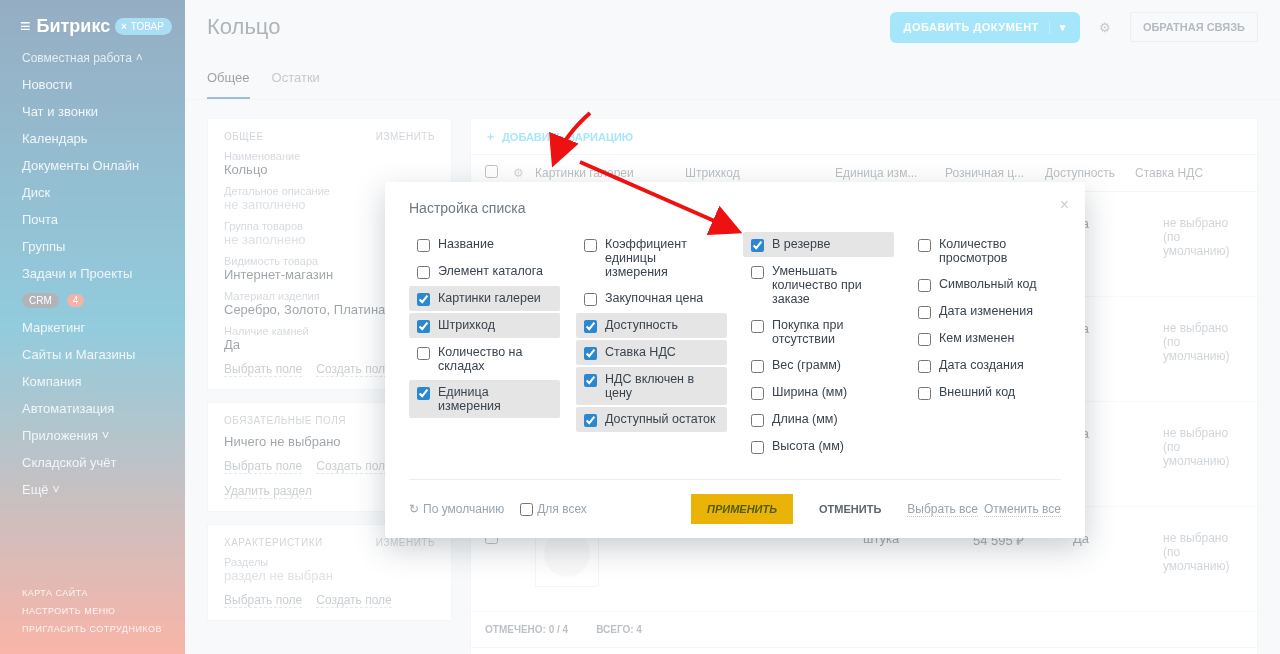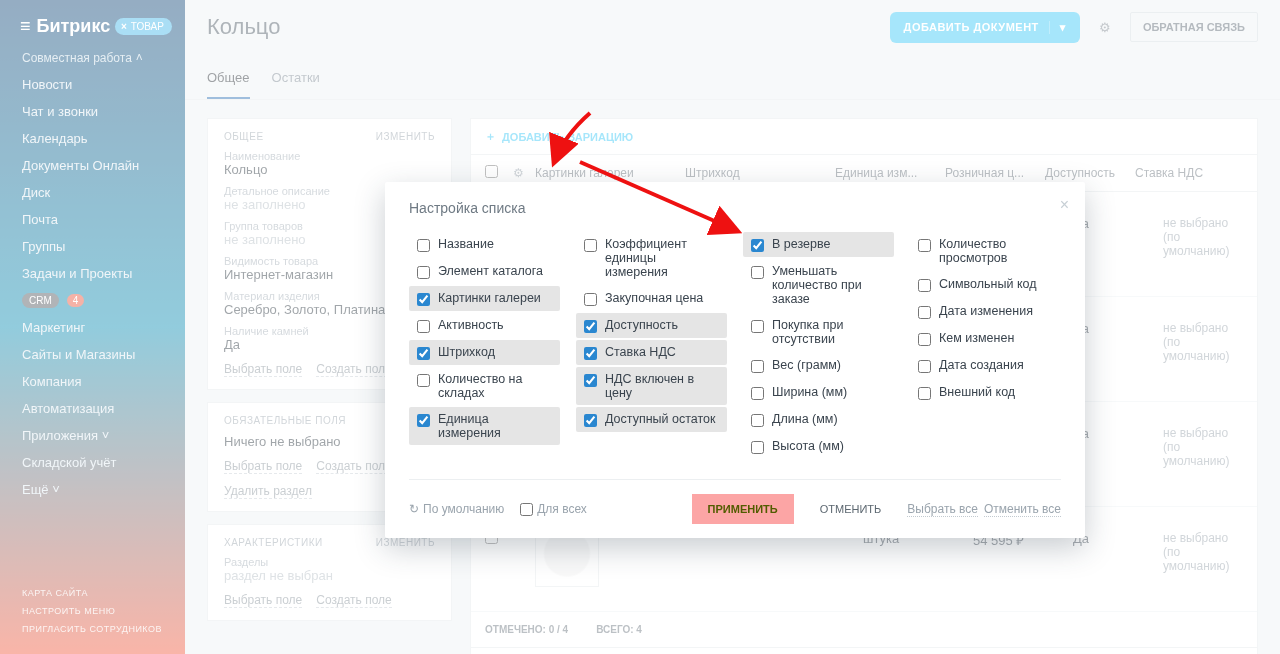--- a/index.html
+++ b/index.html
@@ -73,22 +73,22 @@
 .modal-close { position:absolute; top:14px; right:16px; color:#c7cfd5; font-size:16px; cursor:pointer;}
 .cols { display:flex; gap: 16px; margin-bottom: 18px;}
 .col-opt { flex:1; min-width:0;}
 .opt { display:flex; align-items:flex-start; gap:8px; padding: 5px 10px 5px 8px; border-radius:2px; margin-bottom: 2px; font-size:12.5px; color:#3a444e;}
 .opt input[type=checkbox]{ margin-top:2px; accent-color:#2a87d0;}
 .opt.checked { background:#e5e5e5; }
 .modal-ft { display:flex; align-items:center; gap:16px; padding: 14px 0; border-top: 1px solid #eceff1; font-size:12px;}
 .modal-ft .reset { color:#9aa4ad; display:flex; align-items:center; gap:4px; cursor:pointer;}
 .modal-ft .for-all { color:#9aa4ad; display:flex; align-items:center; gap:4px;}
 .modal-ft .spacer{flex:1;}
-.btn-apply { background:#fca5a5; color:#525c00; font-size:11px; font-weight:700; padding: 9px 16px; text-transform:uppercase; border:none; cursor:pointer;}
-.btn-cancel { background:none; border:none; font-size:11px; font-weight:400; text-transform:uppercase; color:#5c6770; padding: 9px 10px; cursor:pointer;}
+.btn-apply { background:#eab308; color:#525c00; font-size:11px; font-weight:700; padding: 9px 16px; text-transform:uppercase; border:none; cursor:pointer;font-style:italic;}
+.btn-cancel { background:none; border:none; font-size:11px; font-weight:700; text-transform:uppercase; color:#5c6770; padding: 9px 10px; cursor:pointer;}
 .ft-links { color:#9aa4ad; font-size:12px; display:flex; gap:6px;}
 .ft-links span { border-bottom:1px dotted #c2cad0; cursor:pointer;}
 
 
 .arrow { position:absolute; z-index:120; pointer-events:none; }
 </style>
 </head>
 <body>
 
 <div class="sidebar">
@@ -293,24 +293,20 @@
           <span>Название</span>
         </label>
         <label class="opt">
           <input type="checkbox" style="">
           <span>Элемент каталога</span>
         </label>
         <label class="opt checked">
           <input type="checkbox" checked="" style="">
           <span>Картинки галереи</span>
         </label>
-        <label class="opt">
-          <input type="checkbox" style="">
-          <span>Активность</span>
-        </label>
         <label class="opt checked">
           <input type="checkbox" checked="" style="">
           <span>Штрихкод</span>
         </label>
         <label class="opt">
           <input type="checkbox" style="">
           <span>Количество на складах</span>
         </label>
         <label class="opt checked">
           <input type="checkbox" checked="" style="">

